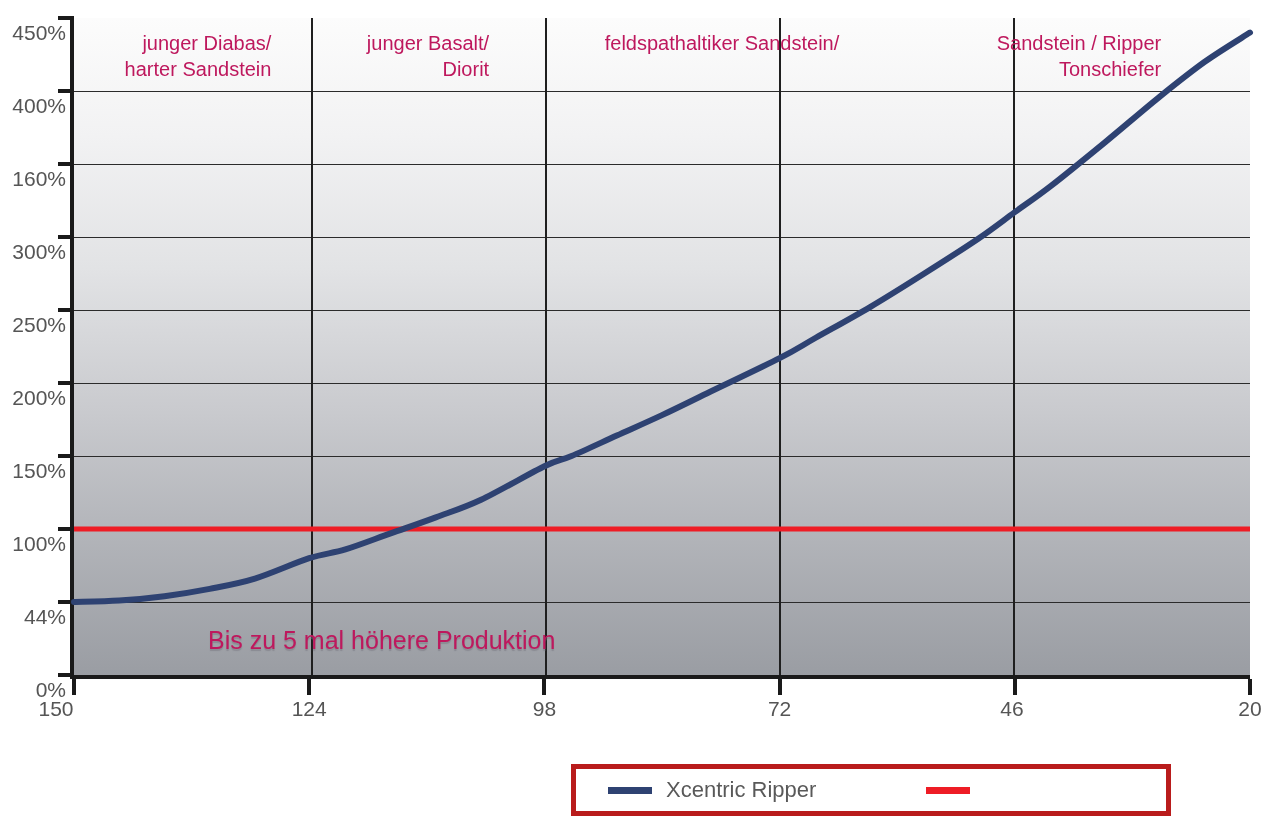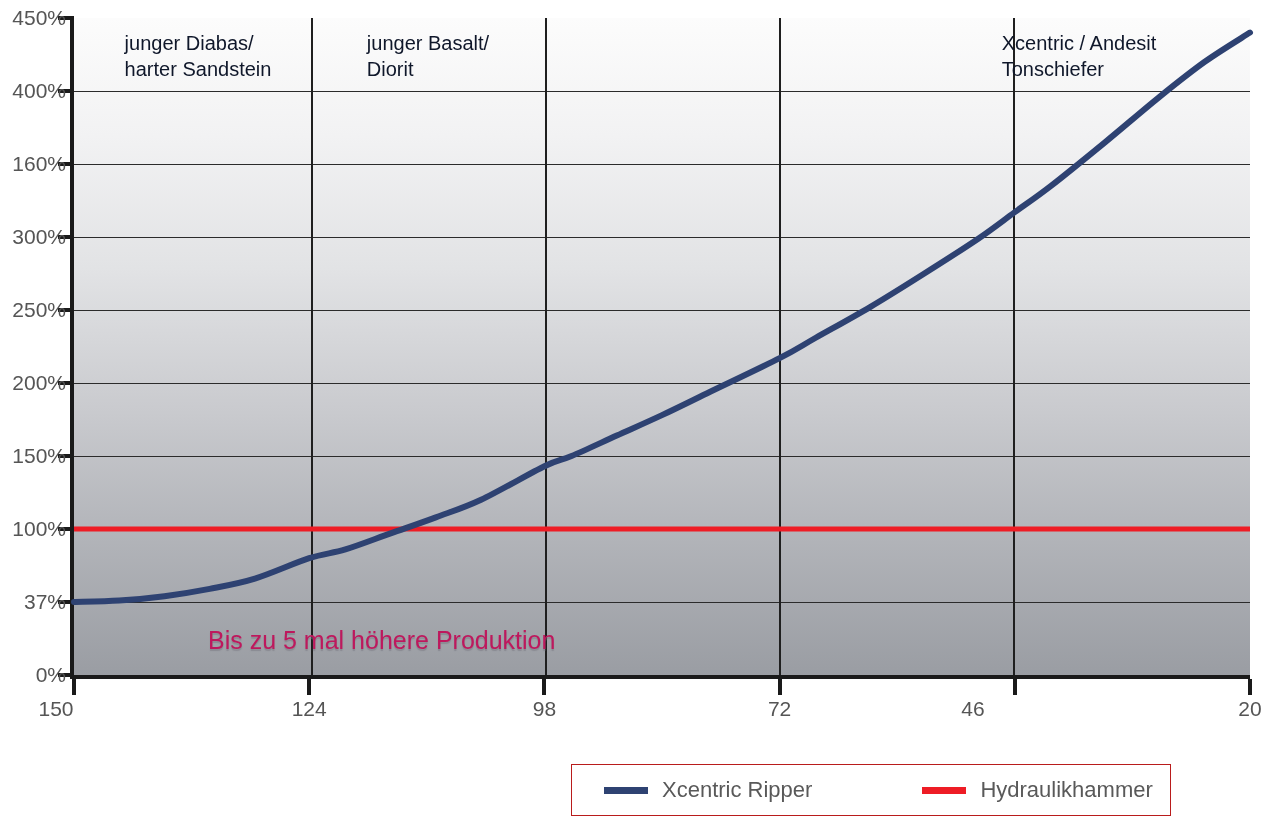--- a/index.html
+++ b/index.html
@@ -72,20 +72,21 @@
     background: #1a1a1a;
   }
   .ytick-label {
     position: absolute;
     right: 1196px;
     text-align: right;
     font-size: 21px;
     color: #555555;
     white-space: nowrap;
     transform: translateY(-50%);
+    margin-top: 15px;
   }
 
   .xtick-mark {
     position: absolute;
     top: 679px;
     width: 4px;
     height: 16px;
     background: #1a1a1a;
   }
   .xtick-label {
@@ -96,22 +97,22 @@
     white-space: nowrap;
     transform: translateX(-50%);
   }
 
   
   .band-caption {
     position: absolute;
     top: 30px;
     font-size: 20px;
     line-height: 26px;
-    color: #0f172a;
-    text-align: left;
+    color: #be185d;
+    text-align: right;
     white-space: nowrap;
     transform: translateX(-50%);
   }
 
   
   .series-svg {
     position: absolute;
     left: 74px;
     top: 18px;
     width: 1176px;
@@ -144,21 +145,21 @@
   }
   .axis-title span { display: block; }
 
   
   .legend-box {
     position: absolute;
     left: 571px;
     top: 764px;
     width: 600px;
     height: 52px;
-    border: 1px solid #b91c1c;
+    border: 5px solid #b91c1c;
     background: #ffffff;
     box-sizing: border-box;
     display: flex;
     align-items: center;
   }
   .legend-entry {
     display: flex;
     align-items: center;
     white-space: nowrap;
   }
@@ -199,21 +200,21 @@
       <div class="gridline-v" style="left: 1013px;"></div>
     </div>
 
   <div class="axis-line-y"></div>
   <div class="axis-line-x"></div>
 
   <div id="y-ticks">
       <div class="ytick-mark" style="top: 673px;"></div>
       <div class="ytick-label" style="top: 675px;">0%</div>
       <div class="ytick-mark" style="top: 600px;"></div>
-      <div class="ytick-label" style="top: 602px;">37%</div>
+      <div class="ytick-label" style="top: 602px;">44%</div>
       <div class="ytick-mark" style="top: 527px;"></div>
       <div class="ytick-label" style="top: 529px;">100%</div>
       <div class="ytick-mark" style="top: 454px;"></div>
       <div class="ytick-label" style="top: 456px;">150%</div>
       <div class="ytick-mark" style="top: 381px;"></div>
       <div class="ytick-label" style="top: 383px;">200%</div>
       <div class="ytick-mark" style="top: 308px;"></div>
       <div class="ytick-label" style="top: 310px;">250%</div>
       <div class="ytick-mark" style="top: 235px;"></div>
       <div class="ytick-label" style="top: 237px;">300%</div>
@@ -227,54 +228,54 @@
   <div id="x-ticks">
       <div class="xtick-mark" style="left: 72px;"></div>
       <div class="xtick-label" style="left: 56px;">150</div>
       <div class="xtick-mark" style="left: 307.2px;"></div>
       <div class="xtick-label" style="left: 309.2px;">124</div>
       <div class="xtick-mark" style="left: 542.4px;"></div>
       <div class="xtick-label" style="left: 544.4px;">98</div>
       <div class="xtick-mark" style="left: 777.6px;"></div>
       <div class="xtick-label" style="left: 779.6px;">72</div>
       <div class="xtick-mark" style="left: 1012.8px;"></div>
-      <div class="xtick-label" style="left: 973px;">46</div>
+      <div class="xtick-label" style="left: 1012px;">46</div>
       <div class="xtick-mark" style="left: 1248px;"></div>
       <div class="xtick-label" style="left: 1250px;">20</div>
     </div>
 
   <div id="band-captions">
       <div class="band-caption" style="left: 198px;">
         <div>junger Diabas/</div>
         <div>harter Sandstein</div>
       </div>
       <div class="band-caption" style="left: 428px;">
         <div>junger Basalt/</div>
         <div>Diorit</div>
       </div>
       <div class="band-caption" style="left: 722px;">
+        <div>feldspathaltiker Sandstein/</div>
       </div>
       <div class="band-caption" style="left: 1079px;">
-        <div>Xcentric / Andesit</div>
+        <div>Sandstein / Ripper</div>
         <div>Tonschiefer</div>
       </div>
     </div>
 
   <svg class="series-svg" viewBox="0 0 1176 657" preserveAspectRatio="none">
     <path id="series-hydraulikhammer" fill="none" stroke-width="5" d="M 0 511.00 L 1176 511.00" stroke="#ee1c25"></path>
     <path id="series-xcentric" fill="none" stroke-width="6" stroke-linecap="round" stroke-linejoin="round" d="M 0.00 584.00 C 7.54 583.76, 30.15 583.51, 45.23 582.54 C 60.31 581.57, 75.38 580.11, 90.46 578.16 C 105.54 576.21, 120.62 573.78, 135.69 570.86 C 150.77 567.94, 164.34 565.75, 180.92 560.64 C 197.51 555.53, 220.12 545.07, 235.20 540.20 C 250.28 535.33, 257.82 535.58, 271.38 531.44 C 284.95 527.30, 301.54 520.73, 316.62 515.38 C 331.69 510.03, 346.77 504.92, 361.85 499.32 C 376.92 493.72, 388.98 490.32, 407.08 481.80 C 425.17 473.28, 455.32 455.52, 470.40 448.22 C 485.48 440.92, 485.48 443.11, 497.54 438.00 C 509.60 432.89, 527.69 424.37, 542.77 417.56 C 557.85 410.75, 572.92 404.18, 588.00 397.12 C 603.08 390.06, 613.63 384.71, 633.23 375.22 C 652.83 365.73, 687.51 349.43, 705.60 340.18 C 723.69 330.93, 726.71 328.26, 741.78 319.74 C 756.86 311.22, 777.97 299.79, 796.06 289.08 C 814.15 278.37, 832.25 266.94, 850.34 255.50 C 868.43 244.06, 889.54 230.68, 904.62 220.46 C 919.69 210.24, 928.74 202.94, 940.80 194.18 C 952.86 185.42, 961.91 179.58, 976.98 167.90 C 992.06 156.22, 1013.17 138.94, 1031.26 124.10 C 1049.35 109.26, 1068.95 92.22, 1085.54 78.84 C 1102.12 65.46, 1115.69 54.51, 1130.77 43.80 C 1145.85 33.09, 1168.46 19.47, 1176.00 14.60" stroke="#2e4272"></path>
   </svg>
 
   <div class="plot-annotation">Bis zu 5 mal höhere Produktion</div>
 
 
   <div class="legend-box">
     <div class="legend-entry first">
       <div class="legend-swatch" id="legend-swatch-0" style="background: rgb(46, 66, 114);"></div>
       <div class="legend-label">Xcentric Ripper</div>
     </div>
     <div class="legend-entry second">
       <div class="legend-swatch" id="legend-swatch-1" style="background: rgb(238, 28, 37);"></div>
-      <div class="legend-label">Hydraulikhammer</div>
     </div>
   </div>
 
 </div>
 
 </body></html>

